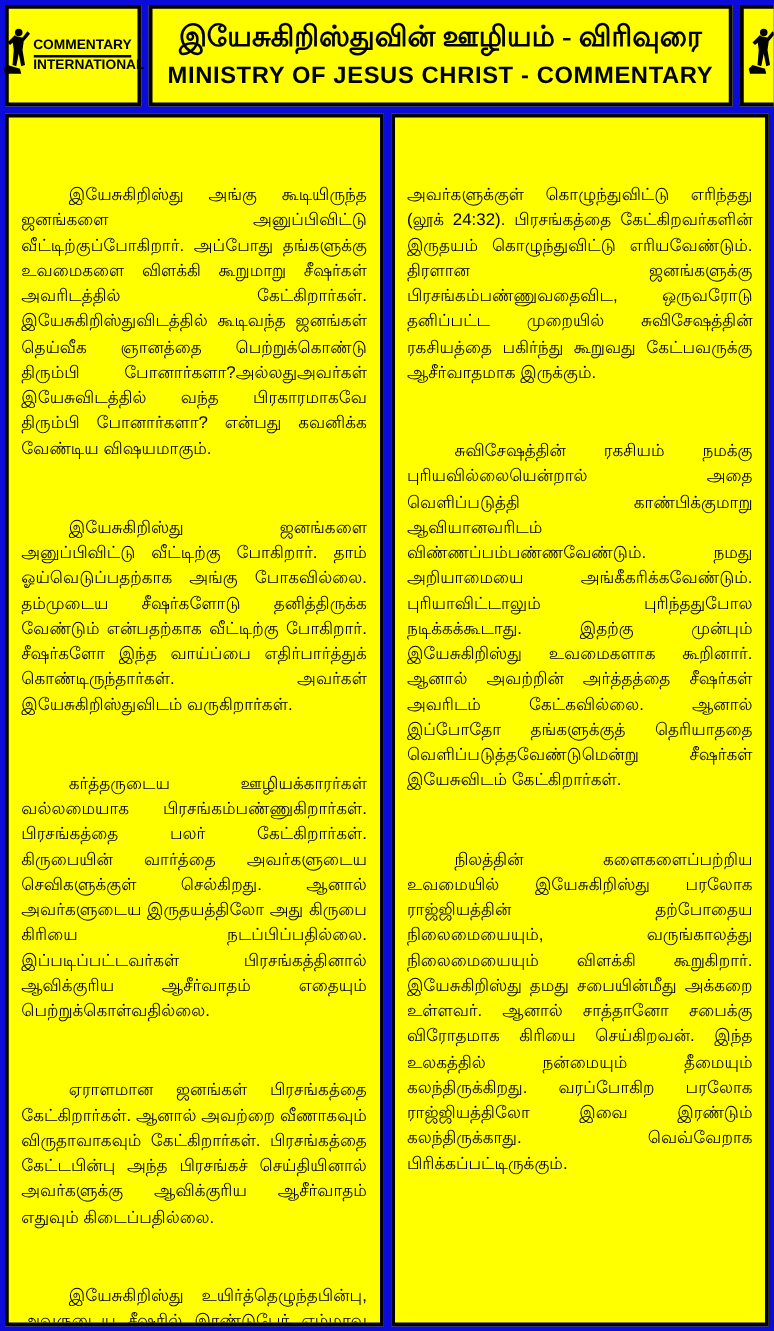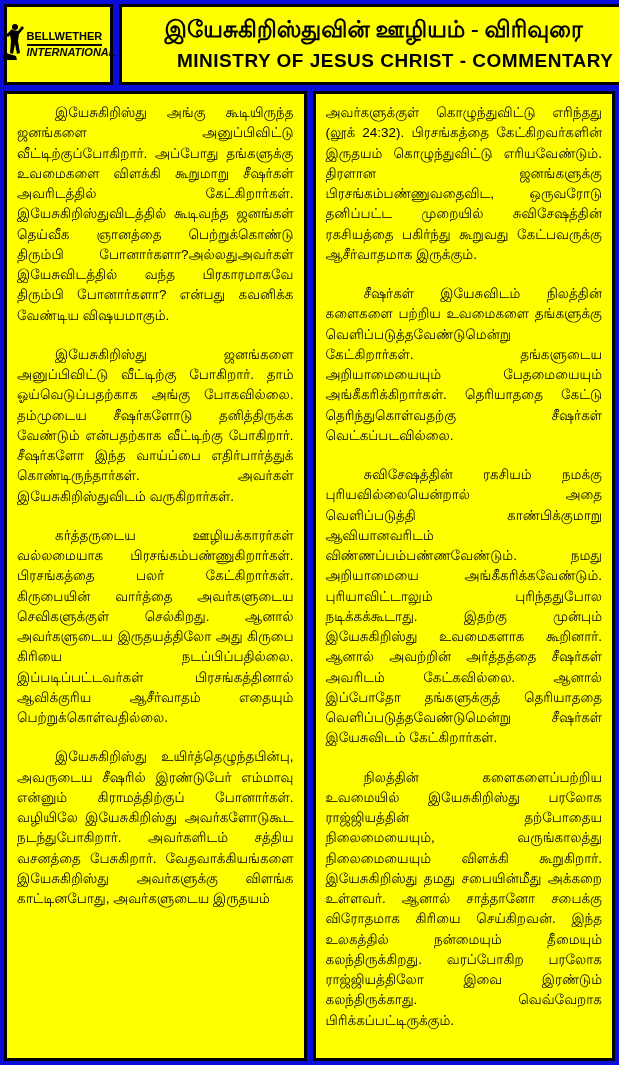--- a/index.html
+++ b/index.html
@@ -22,44 +22,44 @@
   
   .header { display:flex; gap:6px; height:81px; flex:none; }
   .logo-box {
     width:109px; flex:none;
     display:flex; align-items:center; justify-content:center;
     gap:3px; padding:3px;
   }
   .logo-figure { flex:none; }
   .logo-text { font-weight:bold; line-height:1.15; font-size:11px; letter-spacing:0px; }
   .logo-text .l1 { border-bottom:2px solid #000; display:inline-block; padding-bottom:1px; }
-  .logo-text .l2 { display:block;font-style:italic; }
+  .logo-text .l2 { display:block; }
   .title-box {
     flex:1;
     display:flex; flex-direction:column; align-items:center; justify-content:center;
     gap:4px; padding:12px;
   }
   .title-tamil {
     font-family:"Liberation Serif", serif;
     font-weight:bold; font-size:23px; white-space:nowrap;
   }
   .title-english {
-    font-weight:bold; font-size:19px; letter-spacing:0.5px; white-space:nowrap;margin-left:43px;
+    font-weight:bold; font-size:19px; letter-spacing:0.5px; white-space:nowrap;
   }
   
   .main { flex:1; display:flex; gap:6px; min-height:0; }
   .column {
     flex:1;
     padding:9px 10px 6px 10px;
     font-size:13.5px;
     line-height:1.5;
     text-align:justify;
     overflow:hidden;
   }
-  .column p { margin-bottom:19px; }
+  .column p { margin-bottom:19px;margin-top:43px; }
   .indent { text-indent:38px; }
 </style>
 </head>
 <body>
 
 <div class="frame">
 
   <div class="header">
 
     <div class="box logo-box">
@@ -67,21 +67,21 @@
         <svg width="22" height="40" viewBox="0 0 22 40">
           <g fill="#000">
             <circle cx="13" cy="4" r="3"></circle>
             <path d="M11 7 L16 8 L20 3 L22 5 L17 11 L16 18 L18 30 L15 31 L13 21 L11 31 L8 30 L9 18 L8 11 Z"></path>
             <path d="M4 30 L14 33 L15 37 L2 37 L1 33 Z"></path>
             <path d="M10 6 L4 12 L6 14 L12 9 Z"></path>
           </g>
         </svg>
       </span>
       <span class="logo-text">
-        <span class="l1">BELLWETHER</span>
+        <span class="l1">COMMENTARY</span>
         <span class="l2">INTERNATIONAL</span>
       </span>
     </div>
 
     <div class="box title-box">
       <div class="title-tamil">இயேசுகிறிஸ்துவின் ஊழியம் - விரிவுரை</div>
       <div class="title-english">MINISTRY OF JESUS CHRIST - COMMENTARY</div>
     </div>
 
     <div class="box logo-box">
@@ -102,26 +102,26 @@
     </div>
 
   </div>
 
   <div class="main">
 
     <div class="box column">
       <p class="indent">இயேசுகிறிஸ்து அங்கு கூடியிருந்த ஜனங்களை அனுப்பிவிட்டு வீட்டிற்குப்போகிறார். அப்போது தங்களுக்கு உவமைகளை விளக்கி கூறுமாறு சீஷர்கள் அவரிடத்தில் கேட்கிறார்கள். இயேசுகிறிஸ்துவிடத்தில் கூடிவந்த ஜனங்கள் தெய்வீக ஞானத்தை பெற்றுக்கொண்டு திரும்பி போனார்களா?அல்லதுஅவர்கள் இயேசுவிடத்தில் வந்த பிரகாரமாகவே திரும்பி போனார்களா? என்பது கவனிக்க வேண்டிய விஷயமாகும்.</p>
       <p class="indent">இயேசுகிறிஸ்து ஜனங்களை அனுப்பிவிட்டு வீட்டிற்கு போகிறார். தாம் ஓய்வெடுப்பதற்காக அங்கு போகவில்லை. தம்முடைய சீஷர்களோடு தனித்திருக்க வேண்டும் என்பதற்காக வீட்டிற்கு போகிறார். சீஷர்களோ இந்த வாய்ப்பை எதிர்பார்த்துக் கொண்டிருந்தார்கள். அவர்கள் இயேசுகிறிஸ்துவிடம் வருகிறார்கள்.</p>
       <p class="indent">கர்த்தருடைய ஊழியக்காரர்கள் வல்லமையாக பிரசங்கம்பண்ணுகிறார்கள். பிரசங்கத்தை பலர் கேட்கிறார்கள். கிருபையின் வார்த்தை அவர்களுடைய செவிகளுக்குள் செல்கிறது. ஆனால் அவர்களுடைய இருதயத்திலோ அது கிருபை கிரியை நடப்பிப்பதில்லை. இப்படிப்பட்டவர்கள் பிரசங்கத்தினால் ஆவிக்குரிய ஆசீர்வாதம் எதையும் பெற்றுக்கொள்வதில்லை.</p>
+      <p class="indent">ஏராளமான ஜனங்கள் பிரசங்கத்தை கேட்கிறார்கள். ஆனால் அவற்றை வீணாகவும் விருதாவாகவும் கேட்கிறார்கள். பிரசங்கத்தை கேட்டபின்பு அந்த பிரசங்கச் செய்தியினால் அவர்களுக்கு ஆவிக்குரிய ஆசீர்வாதம் எதுவும் கிடைப்பதில்லை.</p>
       <p class="indent">இயேசுகிறிஸ்து உயிர்த்தெழுந்தபின்பு, அவருடைய சீஷரில் இரண்டுபேர் எம்மாவு என்னும் கிராமத்திற்குப் போனார்கள். வழியிலே இயேசுகிறிஸ்து அவர்களோடுகூட நடந்துபோகிறார். அவர்களிடம் சத்திய வசனத்தை பேசுகிறார். வேதவாக்கியங்களை இயேசுகிறிஸ்து அவர்களுக்கு விளங்க காட்டினபோது, அவர்களுடைய இருதயம்</p>
     </div>
 
     <div class="box column">
       <p>அவர்களுக்குள் கொழுந்துவிட்டு எரிந்தது (லூக் 24:32). பிரசங்கத்தை கேட்கிறவர்களின் இருதயம் கொழுந்துவிட்டு எரியவேண்டும். திரளான ஜனங்களுக்கு பிரசங்கம்பண்ணுவதைவிட, ஒருவரோடு தனிப்பட்ட முறையில் சுவிசேஷத்தின் ரகசியத்தை பகிர்ந்து கூறுவது கேட்பவருக்கு ஆசீர்வாதமாக இருக்கும்.</p>
-      <p class="indent">சீஷர்கள் இயேசுவிடம் நிலத்தின் களைகளை பற்றிய உவமைகளை தங்களுக்கு வெளிப்படுத்தவேண்டுமென்று கேட்கிறார்கள். தங்களுடைய அறியாமையையும் பேதமையையும் அங்கீகரிக்கிறார்கள். தெரியாததை கேட்டு தெரிந்துகொள்வதற்கு சீஷர்கள் வெட்கப்படவில்லை.</p>
       <p class="indent">சுவிசேஷத்தின் ரகசியம் நமக்கு புரியவில்லையென்றால் அதை வெளிப்படுத்தி காண்பிக்குமாறு ஆவியானவரிடம் விண்ணப்பம்பண்ணவேண்டும். நமது அறியாமையை அங்கீகரிக்கவேண்டும். புரியாவிட்டாலும் புரிந்ததுபோல நடிக்கக்கூடாது. இதற்கு முன்பும் இயேசுகிறிஸ்து உவமைகளாக கூறினார். ஆனால் அவற்றின் அர்த்தத்தை சீஷர்கள் அவரிடம் கேட்கவில்லை. ஆனால் இப்போதோ தங்களுக்குத் தெரியாததை வெளிப்படுத்தவேண்டுமென்று சீஷர்கள் இயேசுவிடம் கேட்கிறார்கள்.</p>
       <p class="indent">நிலத்தின் களைகளைப்பற்றிய உவமையில் இயேசுகிறிஸ்து பரலோக ராஜ்ஜியத்தின் தற்போதைய நிலைமையையும், வருங்காலத்து நிலைமையையும் விளக்கி கூறுகிறார். இயேசுகிறிஸ்து தமது சபையின்மீது அக்கறை உள்ளவர். ஆனால் சாத்தானோ சபைக்கு விரோதமாக கிரியை செய்கிறவன். இந்த உலகத்தில் நன்மையும் தீமையும் கலந்திருக்கிறது. வரப்போகிற பரலோக ராஜ்ஜியத்திலோ இவை இரண்டும் கலந்திருக்காது. வெவ்வேறாக பிரிக்கப்பட்டிருக்கும்.</p>
 
     </div>
 
   </div>
 
 </div>
 
 </body></html>

